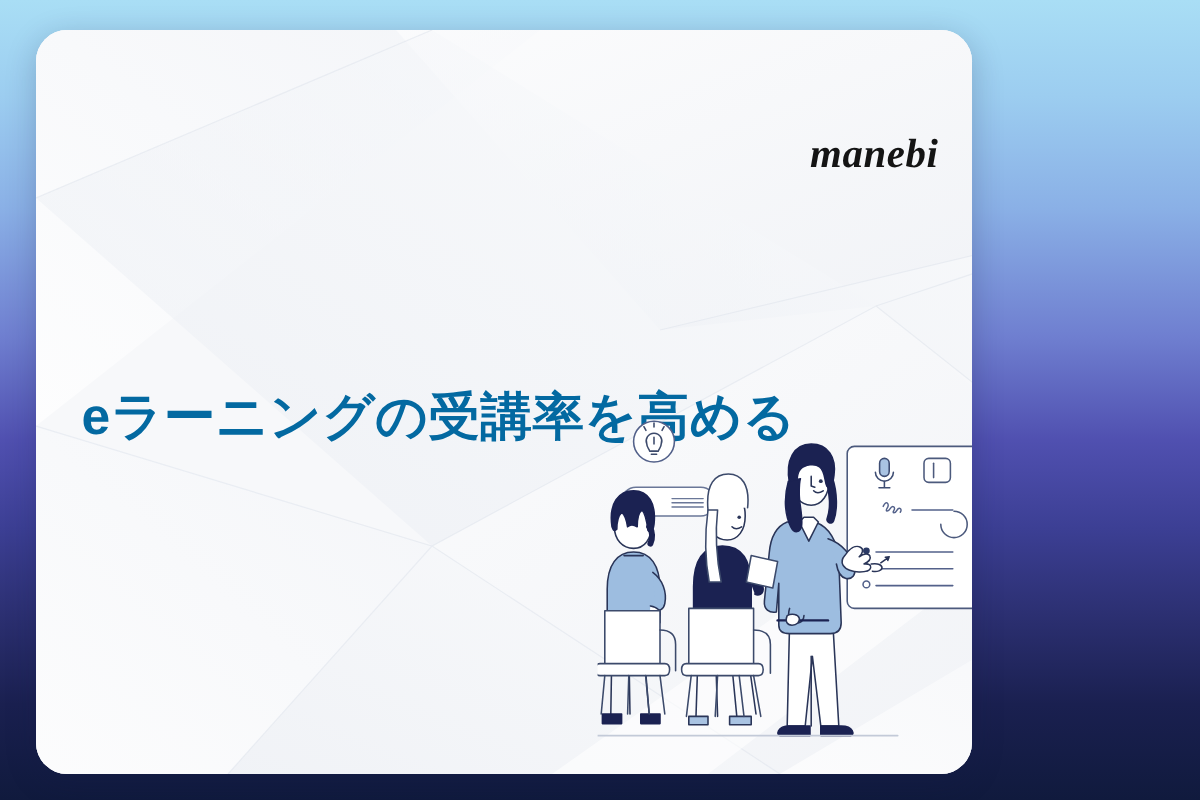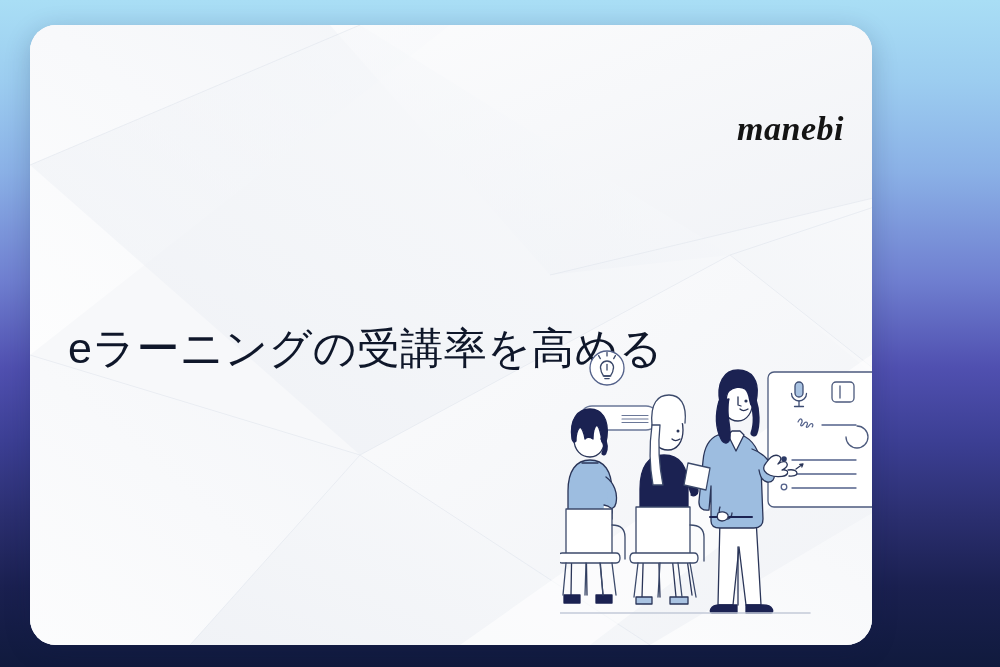--- a/index.html
+++ b/index.html
@@ -20,21 +20,21 @@
       #3c3f94 66%,
       #2a2e6e 78%,
       #1a2050 88%,
       #101a3d 100%);
   }
 
   
   #card {
     position:absolute;
     left:30px; top:25px;
-    width:842px; height:620px;
+    width:780px; height:620px;
     border-radius:26px;
     background:#f7f8fa;
     overflow:hidden;
     box-shadow:0 6px 26px rgba(20,28,70,.22);
   }
   #tex { position:absolute; inset:0; overflow:hidden; }
 
   
   #logo {
     position:absolute;
@@ -43,22 +43,22 @@
     font-weight:700; font-style:italic;
     font-size:34px; letter-spacing:.5px;
     color:#141414;
   }
 
   
   #title {
     position:absolute;
     left:38px; top:232px;
     width:720px;
-    color:#0f172a;
-    font-weight:400;
+    color:#0369a1;
+    font-weight:700;
     font-size:43px;
     line-height:1.42;
     letter-spacing:.3px;
     white-space:pre-line;
   }
   .tline { display:block; }
 
   
   #illus { position:absolute; right:-8px; bottom:6px; width:320px; height:300px; }
 </style>

